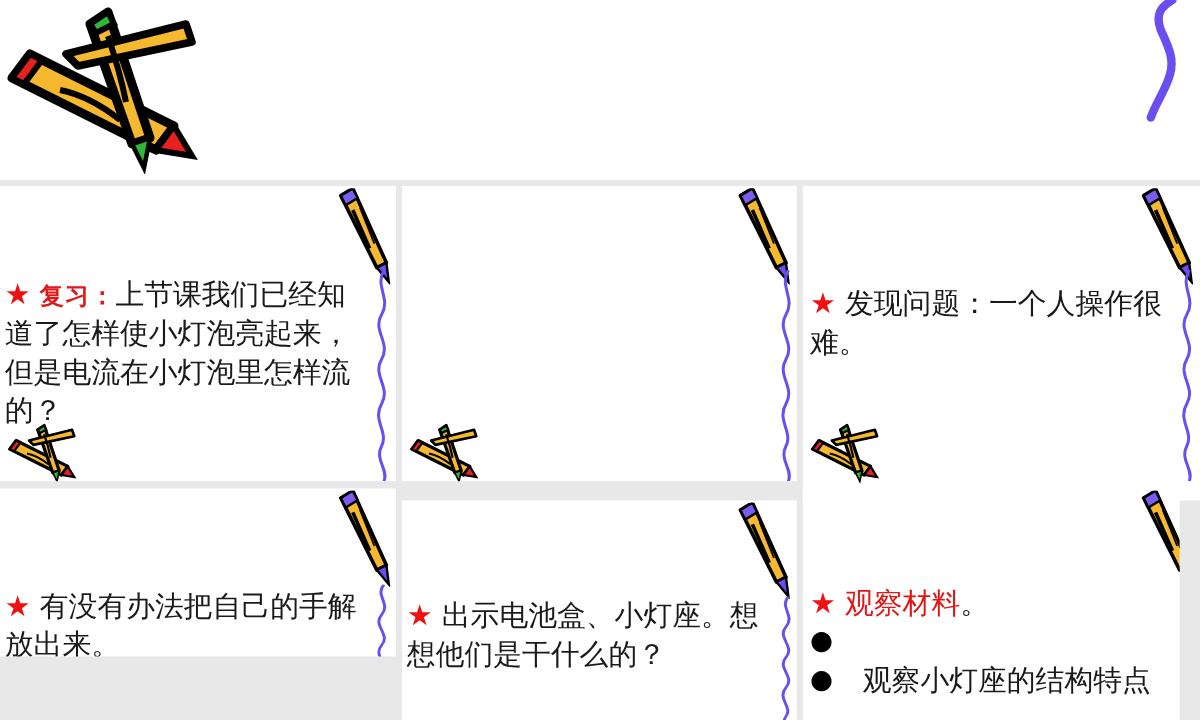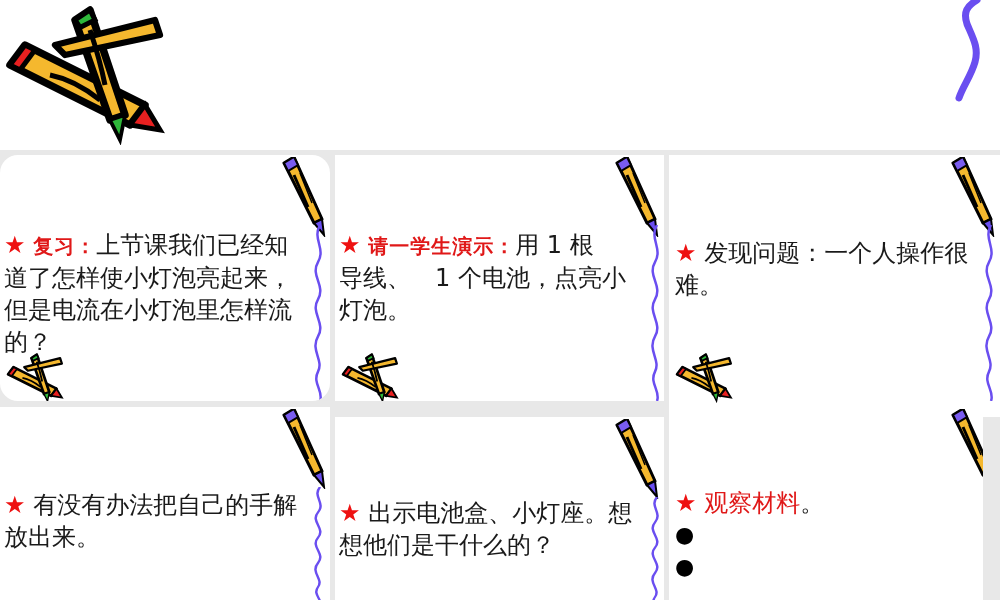--- a/index.html
+++ b/index.html
@@ -59,21 +59,21 @@
 
 <div class="header">
   <svg class="big-pencils" viewBox="0 0 68 58" preserveAspectRatio="xMinYMin meet">
     <use href="#cross-pencils"></use>
   </svg>
   <svg class="top-squiggle" viewBox="0 0 40 105">
     <path d="M32,0 C22,6 18,12 22,24 C28,38 34,48 30,62 C26,76 18,86 14,98" fill="none" stroke="#6a4ef0" stroke-width="7" stroke-linecap="round"></path>
   </svg>
 </div>
 
-<div class="cell" style="left:0;top:155px;width:330px;height:246px;border-radius:18px;">
+<div class="cell" style="left:0;top:155px;width:330px;height:246px;">
   <svg class="pencil" style="left:278px;top:2px;" viewBox="0 0 50 80">
       <use href="#pencil-purple"></use>
     </svg>
   <svg class="squiggle" style="left:310px;top:70px;height:176px;" viewBox="0 0 16 180" preserveAspectRatio="none">
       <use href="#wave"></use>
     </svg>
   <div class="text" style="top:74px;">
     <span class="star">★</span>
     <span class="label-bold">复习：</span><span>上节课我们已经知道了怎样使小灯泡亮起来，但是电流在小灯泡里怎样流的？</span>
   </div>
@@ -82,25 +82,20 @@
     </svg>
 </div>
 
 <div class="cell" style="left:335px;top:155px;width:329px;height:246px;">
   <svg class="pencil" style="left:276px;top:2px;" viewBox="0 0 50 80">
       <use href="#pencil-purple"></use>
     </svg>
   <svg class="squiggle" style="left:312px;top:70px;height:176px;" viewBox="0 0 16 180" preserveAspectRatio="none">
       <use href="#wave"></use>
     </svg>
-  <div class="text" style="top:74px;">
-    <span class="star">★</span>
-    <span class="label-bold">请一学生演示：</span><span>用 1 根</span><br>
-    <span>导线、　1 个电池，点亮小灯泡。</span>
-  </div>
   <svg class="small-pencils" style="left:2px;top:196px;" viewBox="0 0 68 58">
       <use href="#cross-pencils"></use>
     </svg>
 </div>
 
 <div class="cell" style="left:669px;top:155px;width:331px;height:262px;">
   <svg class="pencil" style="left:278px;top:2px;" viewBox="0 0 50 80">
       <use href="#pencil-purple"></use>
     </svg>
   <svg class="squiggle" style="left:312px;top:70px;height:176px;" viewBox="0 0 16 180" preserveAspectRatio="none">
@@ -108,21 +103,21 @@
     </svg>
   <div class="text" style="top:82px;left:6px;">
     <span class="star">★</span>
     <span>发现问题：一个人操作很难。</span>
   </div>
   <svg class="small-pencils" style="left:2px;top:196px;" viewBox="0 0 68 58">
       <use href="#cross-pencils"></use>
     </svg>
 </div>
 
-<div class="cell" style="left:0;top:407px;width:330px;height:193px;">
+<div class="cell" style="left:0;top:407px;width:330px;height:140px;">
   <svg class="pencil" style="left:278px;top:2px;" viewBox="0 0 50 80">
       <use href="#pencil-purple"></use>
     </svg>
   <svg class="squiggle" style="left:310px;top:80px;height:120px;" viewBox="0 0 16 180" preserveAspectRatio="none">
       <use href="#wave"></use>
     </svg>
   <div class="text" style="top:82px;">
     <span class="star">★</span>
     <span>有没有办法把自己的手解放出来。</span>
   </div>
@@ -151,15 +146,16 @@
   <div class="text" style="top:80px;left:6px;right:0;">
     <div>
       <span class="star">★</span>
       <span class="label-red">观察材料</span><span>。</span>
     </div>
     <div class="bullet-row">
       <span class="bullet">●</span>
     </div>
     <div class="bullet-row">
       <span class="bullet">●</span>
+      <span>观察小灯座的结构特点</span>
     </div>
   </div>
 </div>
 
 </body></html>

